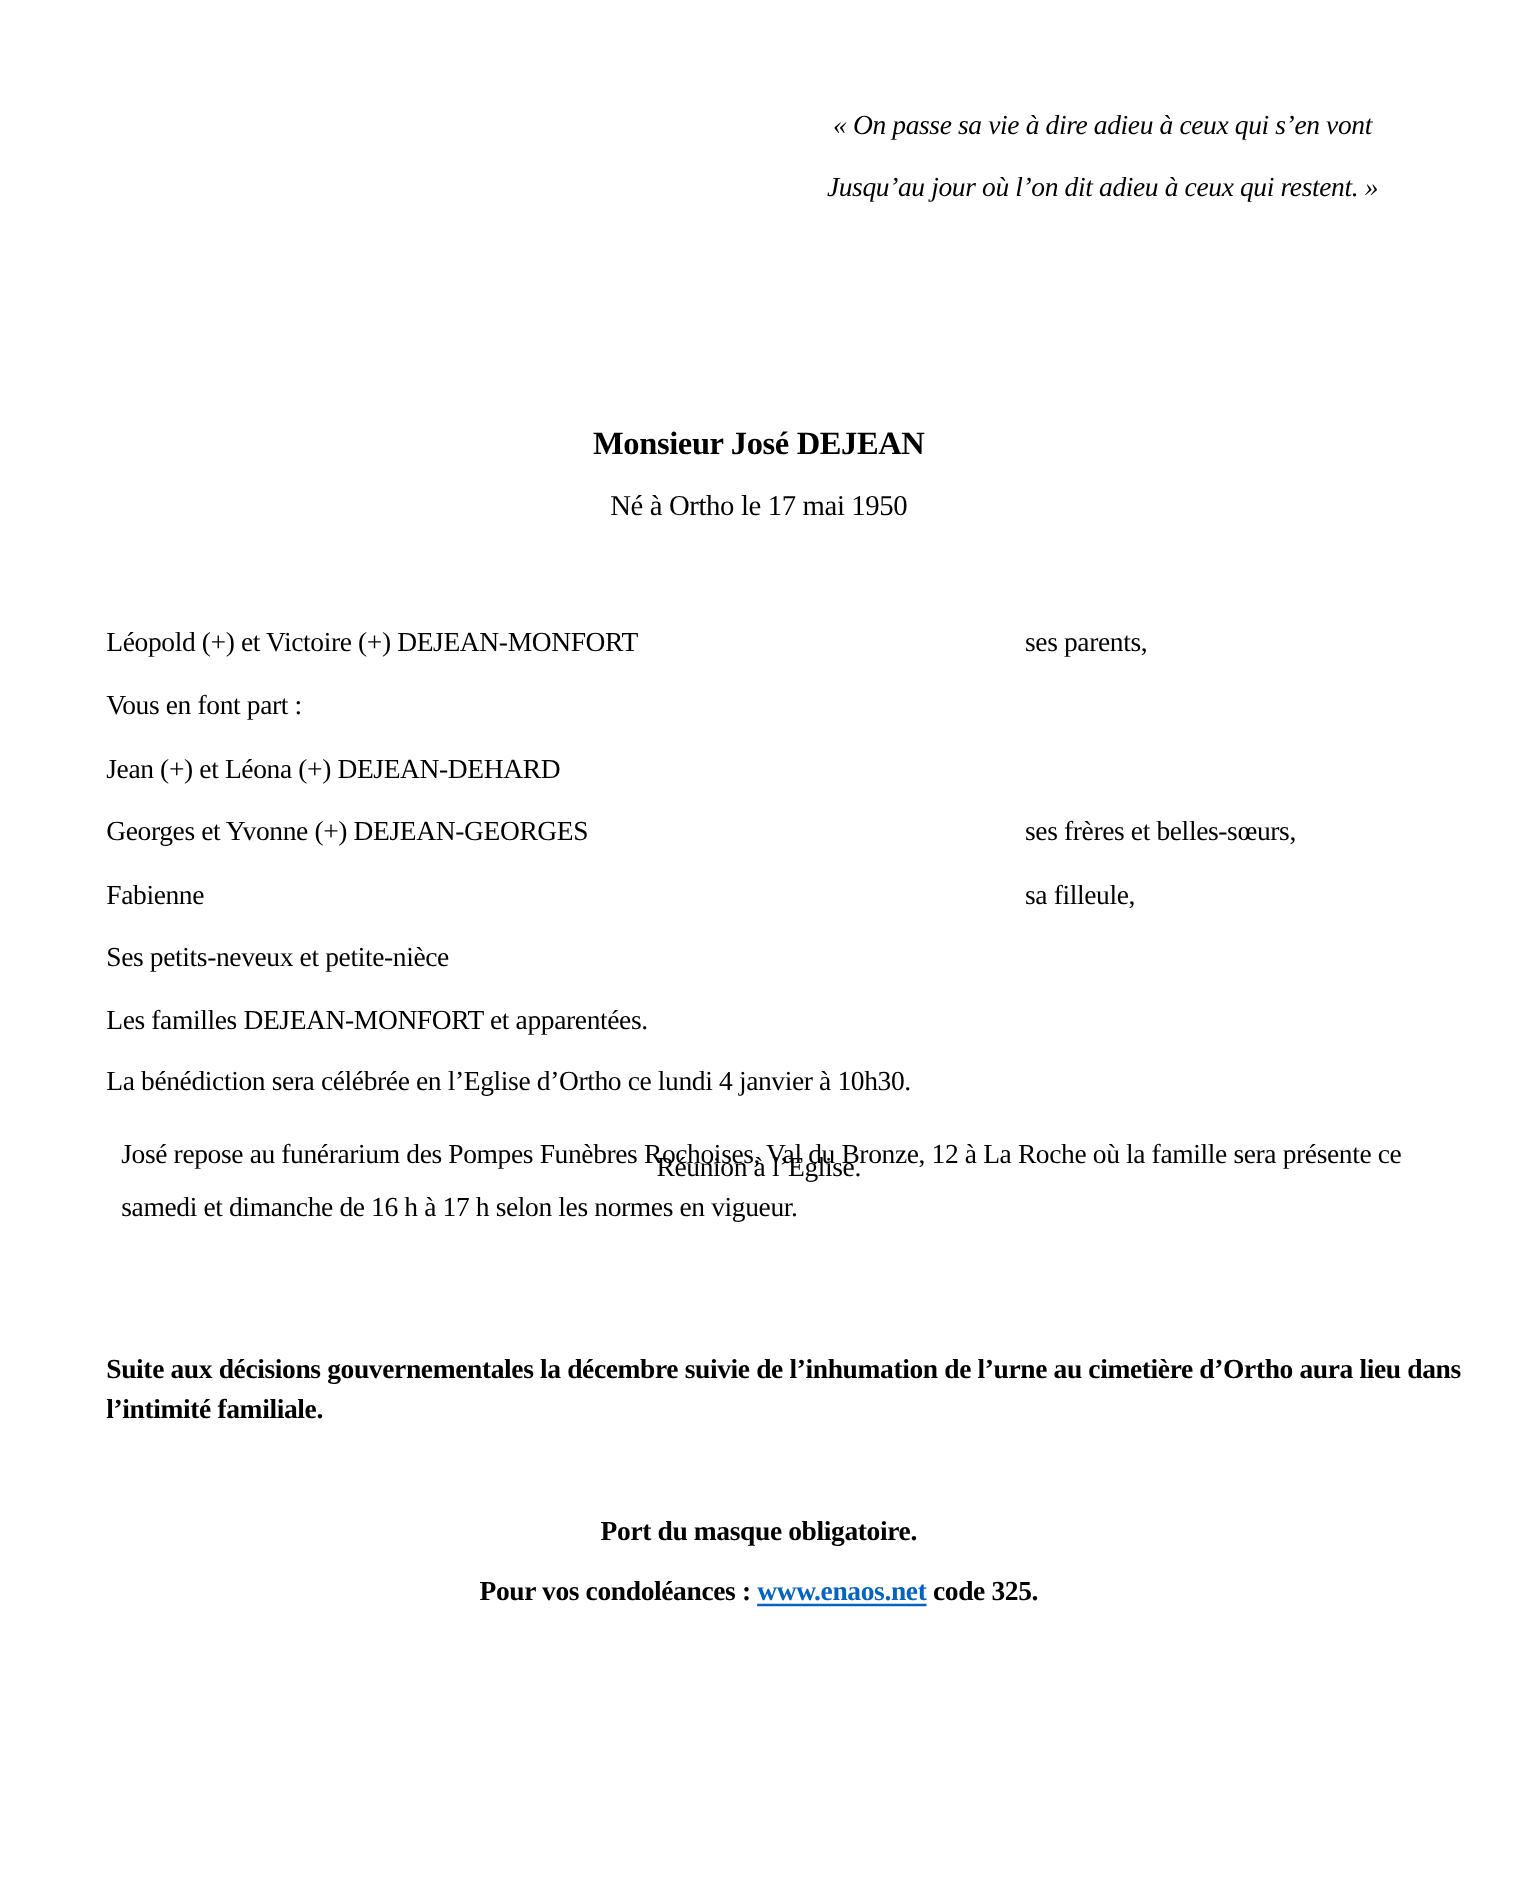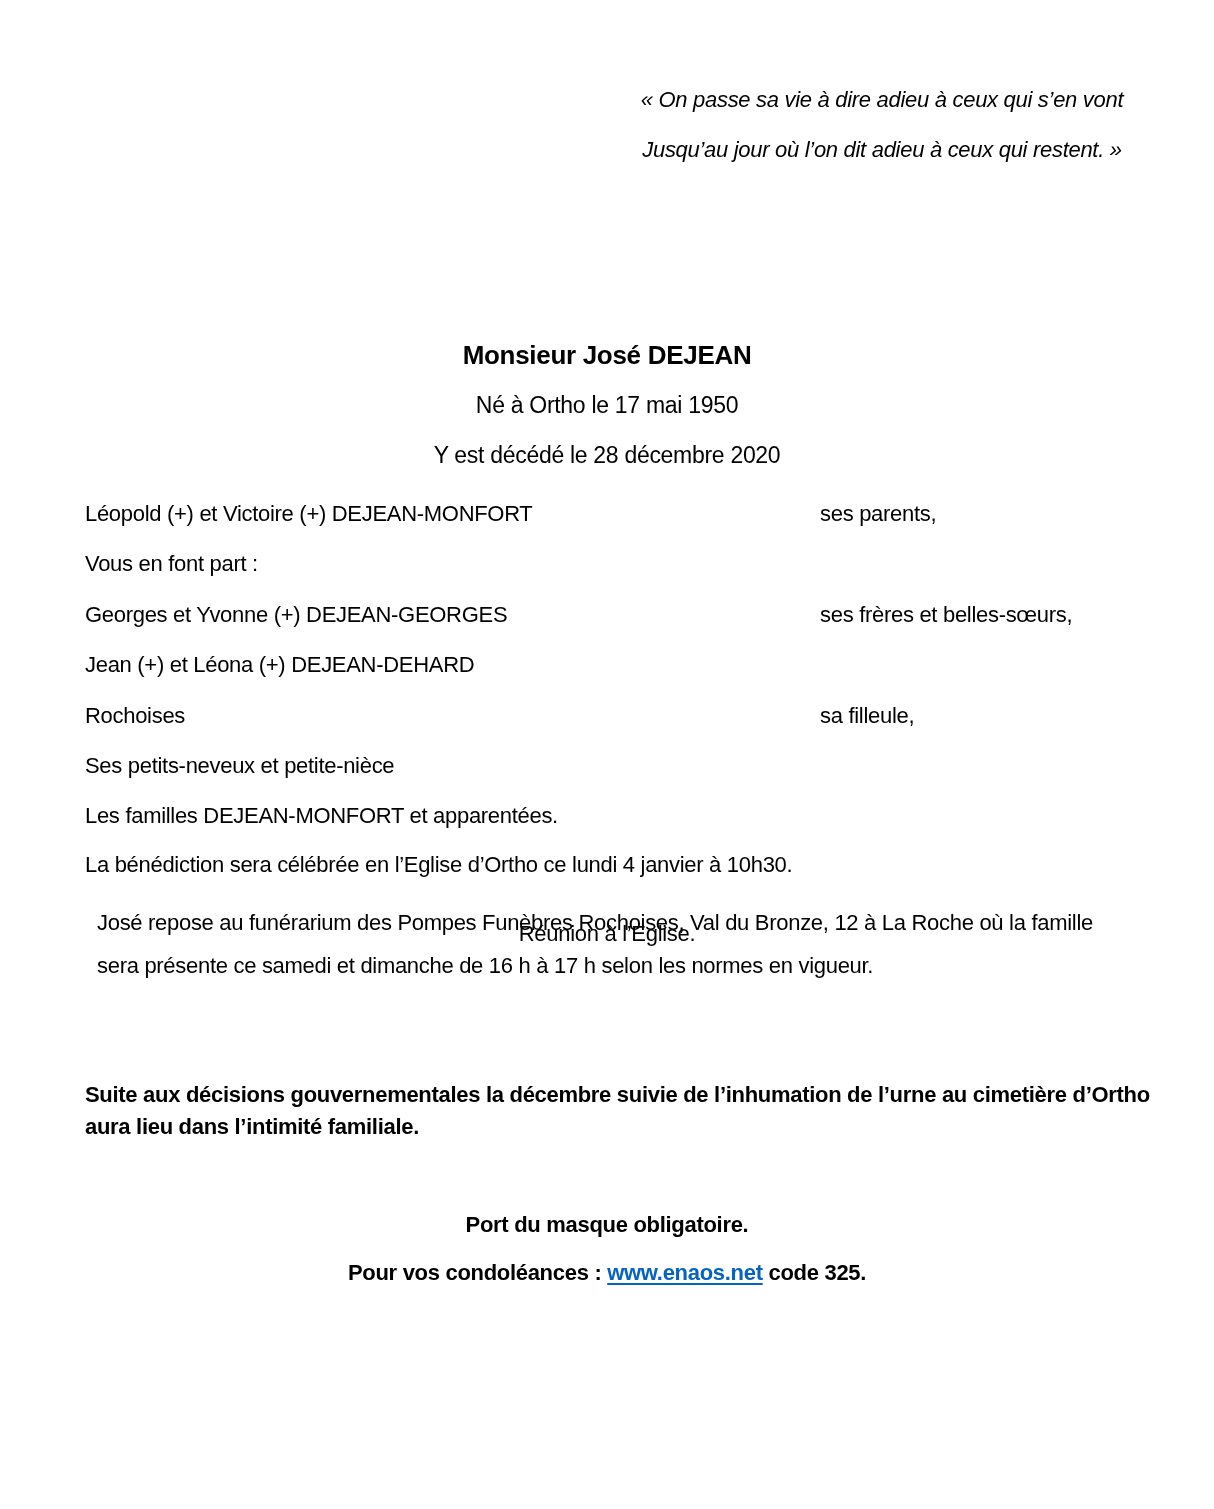--- a/index.html
+++ b/index.html
@@ -2,21 +2,21 @@
 <html lang="fr" style="--link: #0563C1;"><head>
 <meta charset="utf-8">
 <style>
   html, body { margin: 0; padding: 0; background: #ffffff; }
   .page {
     position: relative;
     width: 1214px;
     height: 1509px;
     margin: 0 auto;
     background: #ffffff;
-    font-family: Liberation Sans, sans-serif;
+    font-family: Liberation Serif, serif;
     color: #000000;
     font-size: 22px;
     letter-spacing: -0.3px;
     overflow: hidden;
   }
   .page p { margin: 0; }
 
   
   .quote {
     position: absolute;
@@ -93,41 +93,40 @@
 <div class="page">
 
   <div class="quote">
     <p>« On passe sa vie à dire adieu à ceux qui s’en vont</p>
     <p>Jusqu’au jour où l’on dit adieu à ceux qui restent. »</p>
   </div>
 
   <div class="header">
     <p class="title">Monsieur José DEJEAN</p>
     <p class="sub">Né à Ortho le 17 mai 1950</p>
-    <p class="sub">Y est décédé le 28 décembre 2020</p>
   </div>
 
   <div class="relatives">
     <div class="row">
       <span class="name">Léopold (+) et Victoire (+) DEJEAN-MONFORT</span>
       <span class="relation">ses parents,</span>
     </div>
     <div class="row">
       <span>Vous en font part :</span>
     </div>
     <div class="row">
+      <span class="name">Jean (+) et Léona (+) DEJEAN-DEHARD</span>
+      <span class="relation"></span>
+    </div>
+    <div class="row">
       <span class="name">Georges et Yvonne (+) DEJEAN-GEORGES</span>
       <span class="relation">ses frères et belles-sœurs,</span>
     </div>
     <div class="row">
-      <span class="name">Jean (+) et Léona (+) DEJEAN-DEHARD</span>
-      <span class="relation"></span>
-    </div>
-    <div class="row">
-      <span class="name">Rochoises</span>
+      <span class="name">Fabienne</span>
       <span class="relation">sa filleule,</span>
     </div>
     <div class="row">
       <span class="name">Ses petits-neveux et petite-nièce</span>
       <span class="relation"></span>
     </div>
     <div class="row">
       <span class="name">Les familles DEJEAN-MONFORT et apparentées.</span>
       <span class="relation"></span>
     </div>

